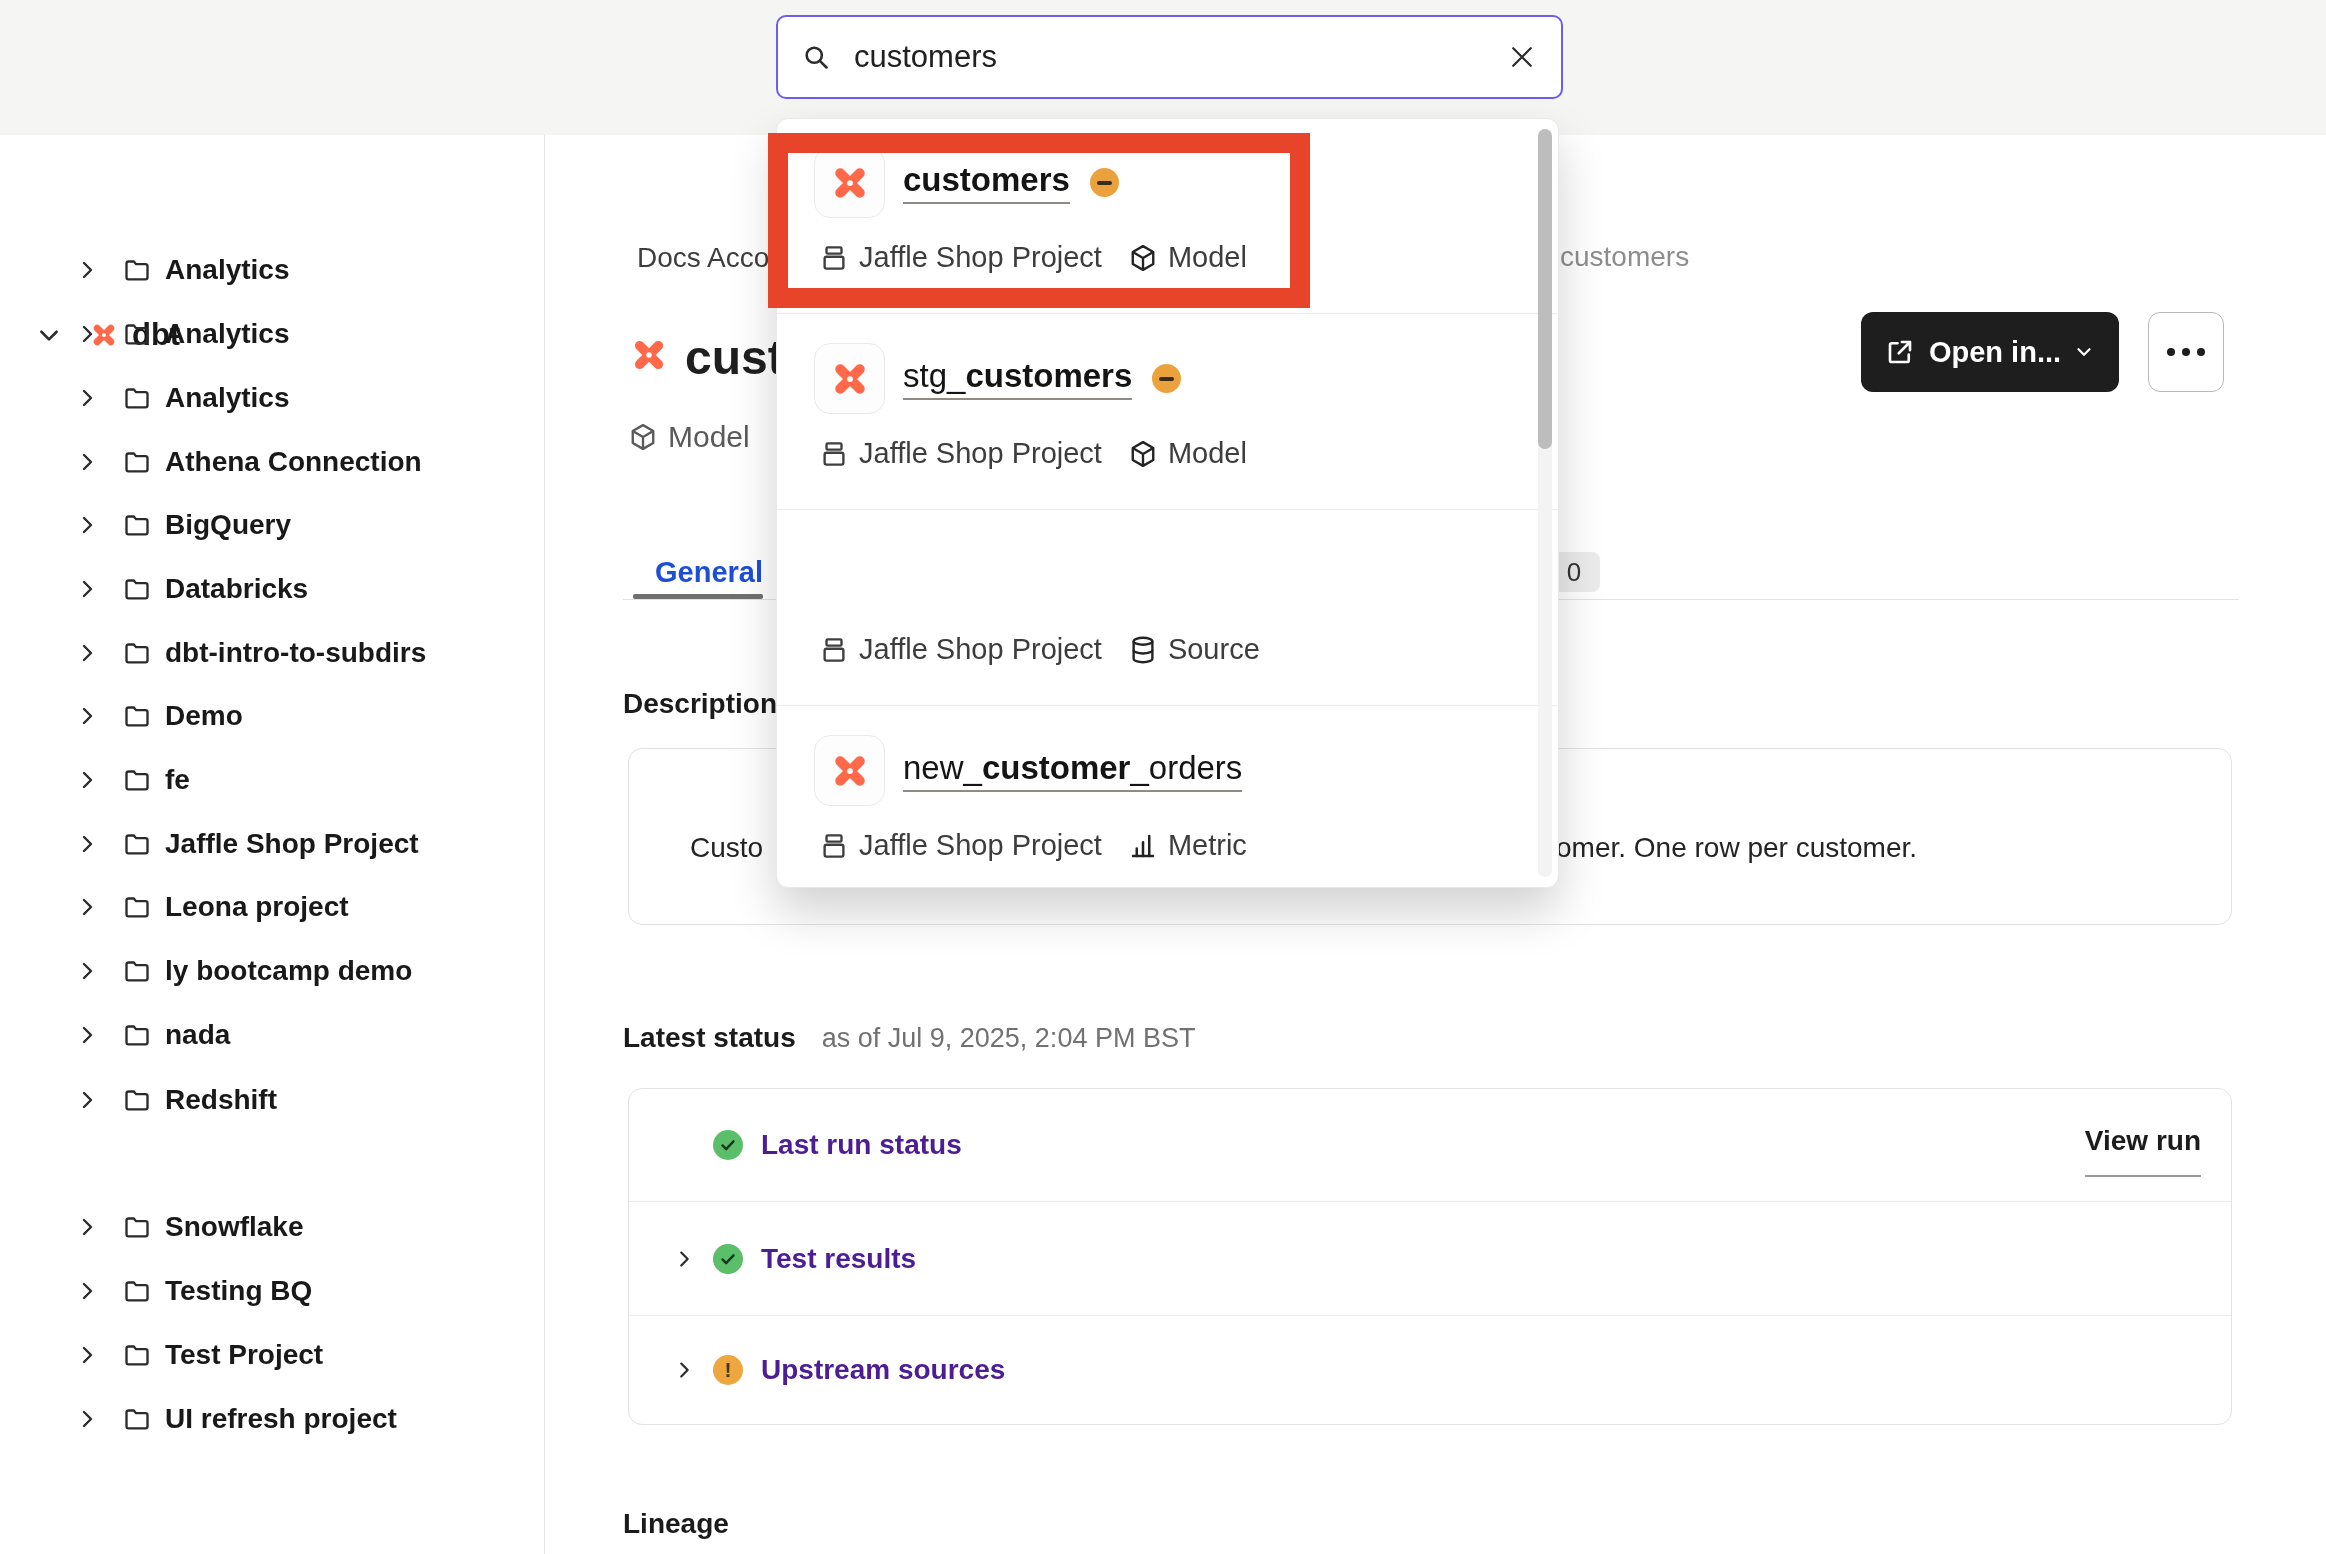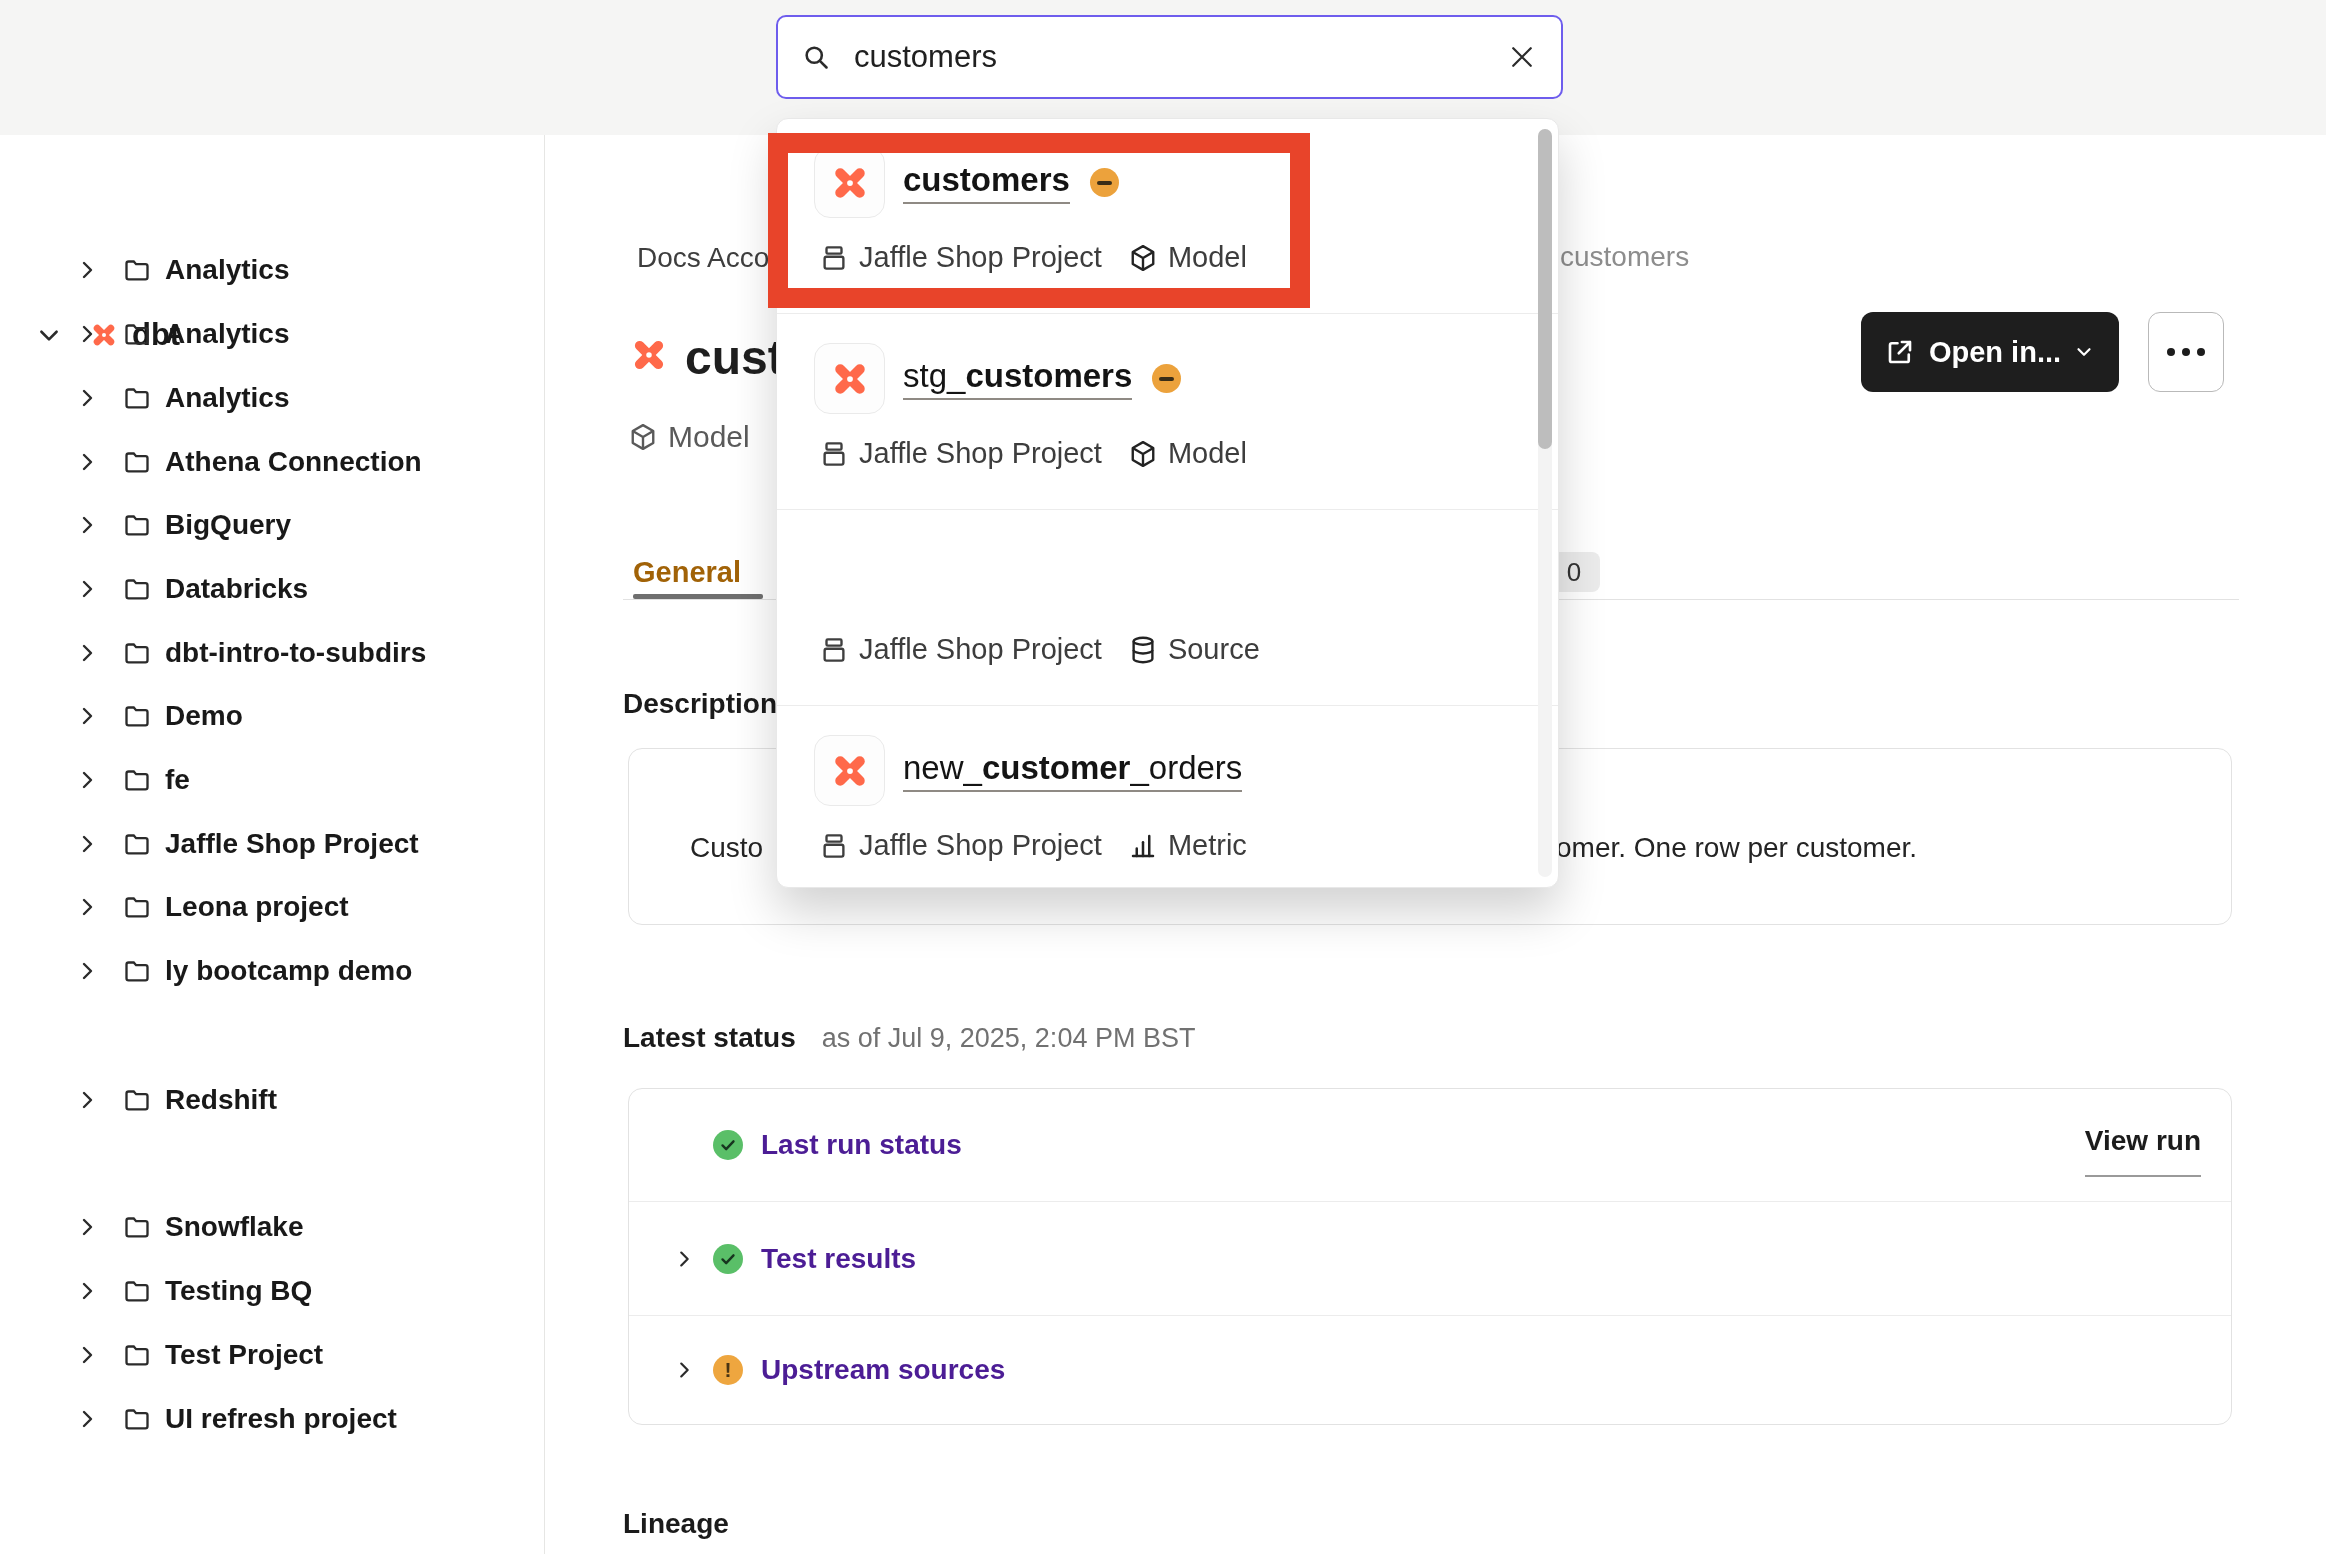--- a/index.html
+++ b/index.html
@@ -32,21 +32,21 @@
   .metarow .mlabel{margin-left:10px;}
   .metarow .mparen{margin-left:26px;color:#666;}
 
   .btn-openin{left:1861px;top:312px;width:258px;height:80px;background:#1e1e1e;border:none;border-radius:12px;display:flex;align-items:center;justify-content:center;cursor:pointer;z-index:12;}
   .btn-openin span{color:#ffffff;font-size:29px;font-weight:600;margin:0 12px 0 14px;font-family:inherit;}
   .btn-more{left:2148px;top:312px;width:76px;height:80px;background:#ffffff;border:1px solid #b9b9b9;border-radius:12px;display:flex;align-items:center;justify-content:center;gap:7px;cursor:pointer;z-index:12;}
   .btn-more i{width:8px;height:8px;border-radius:50%;background:#1c1c1c;}
 
   
   .tabbar-line{left:623px;top:599px;width:1616px;height:1px;background:#e2e2e2;}
-  .tab-active{left:633px;top:556px;width:130px;text-align:left;font-size:29px;font-weight:600;color:#a16207;cursor:pointer;}
+  .tab-active{left:633px;top:556px;width:130px;text-align:right;font-size:29px;font-weight:600;color:#1d4ed8;cursor:pointer;}
   .tab-underline{left:633px;top:594px;width:130px;height:5px;background:#6f6f6f;border-radius:2px;}
   .tab-badge{left:1548px;top:552px;width:52px;height:40px;background:#ebebeb;border-radius:8px;display:flex;align-items:center;justify-content:center;font-size:26px;color:#333;}
 
   
   .h-section{font-size:28px;font-weight:700;color:#1b1b1b;white-space:nowrap;}
   .desc-card{left:628px;top:748px;width:1604px;height:177px;border:1px solid #e2e2e2;border-radius:14px;box-sizing:border-box;background:#fff;}
   .desc-frag{top:832px;font-size:28px;color:#242424;white-space:nowrap;}
   .asof{font-size:27px;color:#717171;white-space:nowrap;}
 
   .status-card{left:628px;top:1088px;width:1604px;height:337px;border:1px solid #e2e2e2;border-radius:14px;box-sizing:border-box;background:#fff;}
@@ -263,20 +263,29 @@
       </div>
     <div class="srow" style="top:804px">
         <svg class="chev" width="24" height="24">
           <use href="#s-chev-right"></use>
         </svg>
         <svg class="folder" width="28" height="28">
           <use href="#s-folder"></use>
         </svg>
         <span class="slabel">ly bootcamp demo</span>
       </div>
+    <div class="srow" style="top:868px">
+        <svg class="chev" width="24" height="24">
+          <use href="#s-chev-right"></use>
+        </svg>
+        <svg class="folder" width="28" height="28">
+          <use href="#s-folder"></use>
+        </svg>
+        <span class="slabel">nada</span>
+      </div>
     <div class="srow" style="top:933px">
         <svg class="chev" width="24" height="24">
           <use href="#s-chev-right"></use>
         </svg>
         <svg class="folder" width="28" height="28">
           <use href="#s-folder"></use>
         </svg>
         <span class="slabel">Redshift</span>
       </div>
     <div class="srow" style="top:1060px">

